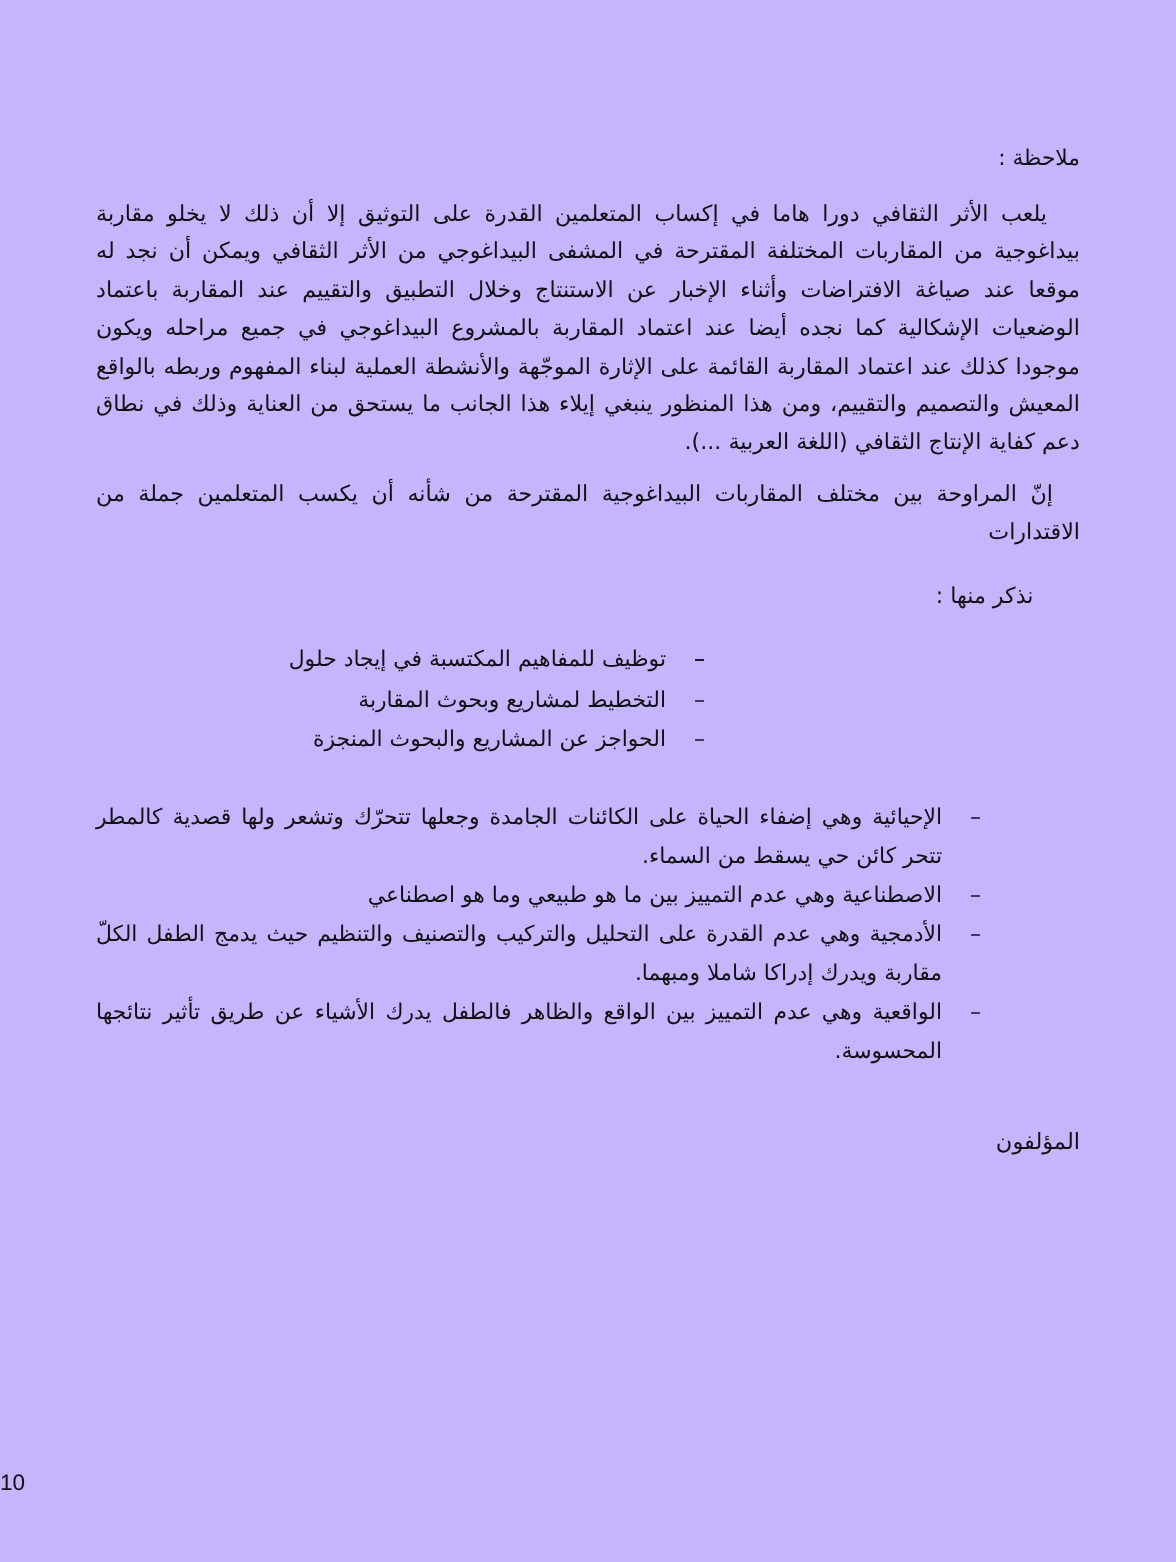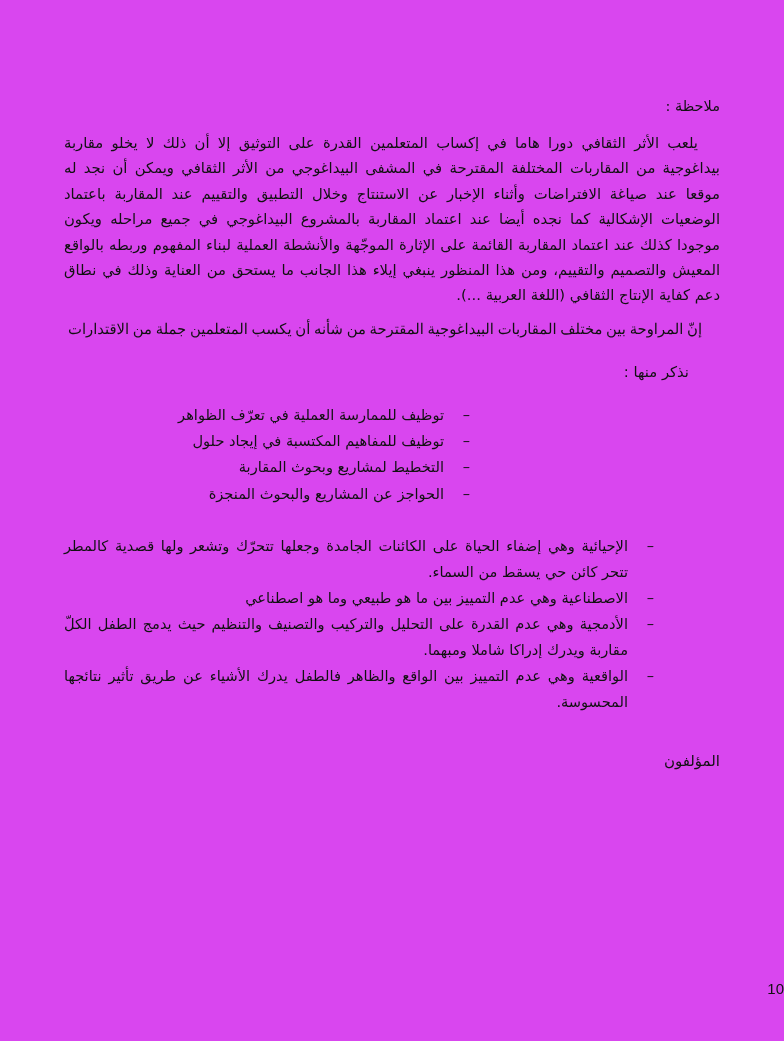--- a/index.html
+++ b/index.html
@@ -13,21 +13,21 @@
     height: 1041px;
     position: relative;
     font-family: "DejaVu Sans", sans-serif;
     color: #111111;
     overflow: hidden;
   }
 
   .page {
     position: absolute;
     inset: 0;
-    background: #d946ef;
+    background: #c4b5fd;
     display: flex;
     flex-direction: column;
   }
 
   .content {
     position: absolute;
     right: 64px;
     left: 64px;
     top: 96px;
     direction: rtl;
@@ -63,21 +63,20 @@
   .spacer-sm { height: 9px; }
   .spacer-lg { height: 22px; }
 
   .lead-line {
     font-size: 14.8px;
     line-height: 1.72;
     text-indent: 18px;
     margin: 0;
     text-align: justify;
     text-align-last: right;
-    font-family: Liberation Serif, serif;
   }
 
   .mention-line {
     font-size: 14.8px;
     line-height: 1.72;
     margin: 17px;
     padding-right: 14px;
     text-align: right;
   }
 
@@ -127,21 +126,21 @@
     font-size: 15px;
     direction: rtl;
     text-align: right;
   }
 
   .page-number {
     position: absolute;
     left: 0;
     right: 0;
     top: 980px;
-    text-align: right;
+    text-align: left;
     font-family: "Liberation Sans", sans-serif;
     font-size: 15px;
     color: #111111;
     direction: ltr;
   }
 </style>
 </head>
 <body>
 
 <div class="page">
@@ -154,21 +153,20 @@
 
     <div class="spacer-sm"></div>
 
     <p class="lead-line">إنّ المراوحة بين مختلف المقاربات البيداغوجية المقترحة من شأنه أن يكسب المتعلمين جملة من الاقتدارات</p>
 
     <p class="mention-line">نذكر منها :</p>
 
     <ul class="dash-list centered-block">
       <li>
         <span class="dash-mark">–</span>
-        <span>توظيف للممارسة العملية في تعرّف الظواهر</span>
       </li>
       <li>
         <span class="dash-mark">–</span>
         <span>توظيف للمفاهيم المكتسبة في إيجاد حلول</span>
       </li>
       <li>
         <span class="dash-mark">–</span>
         <span>التخطيط لمشاريع وبحوث المقاربة</span>
       </li>
       <li>

